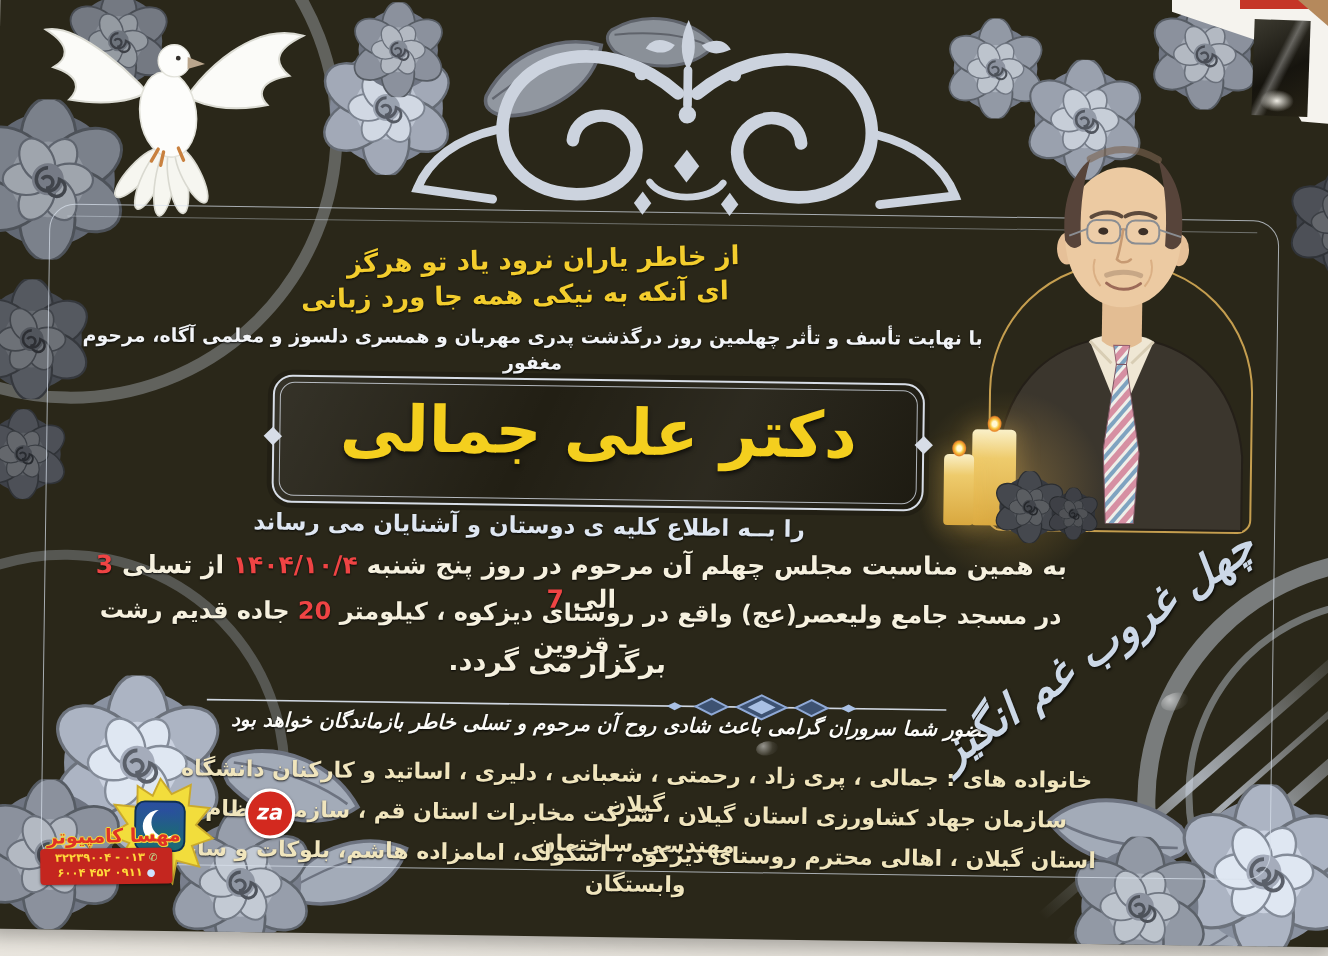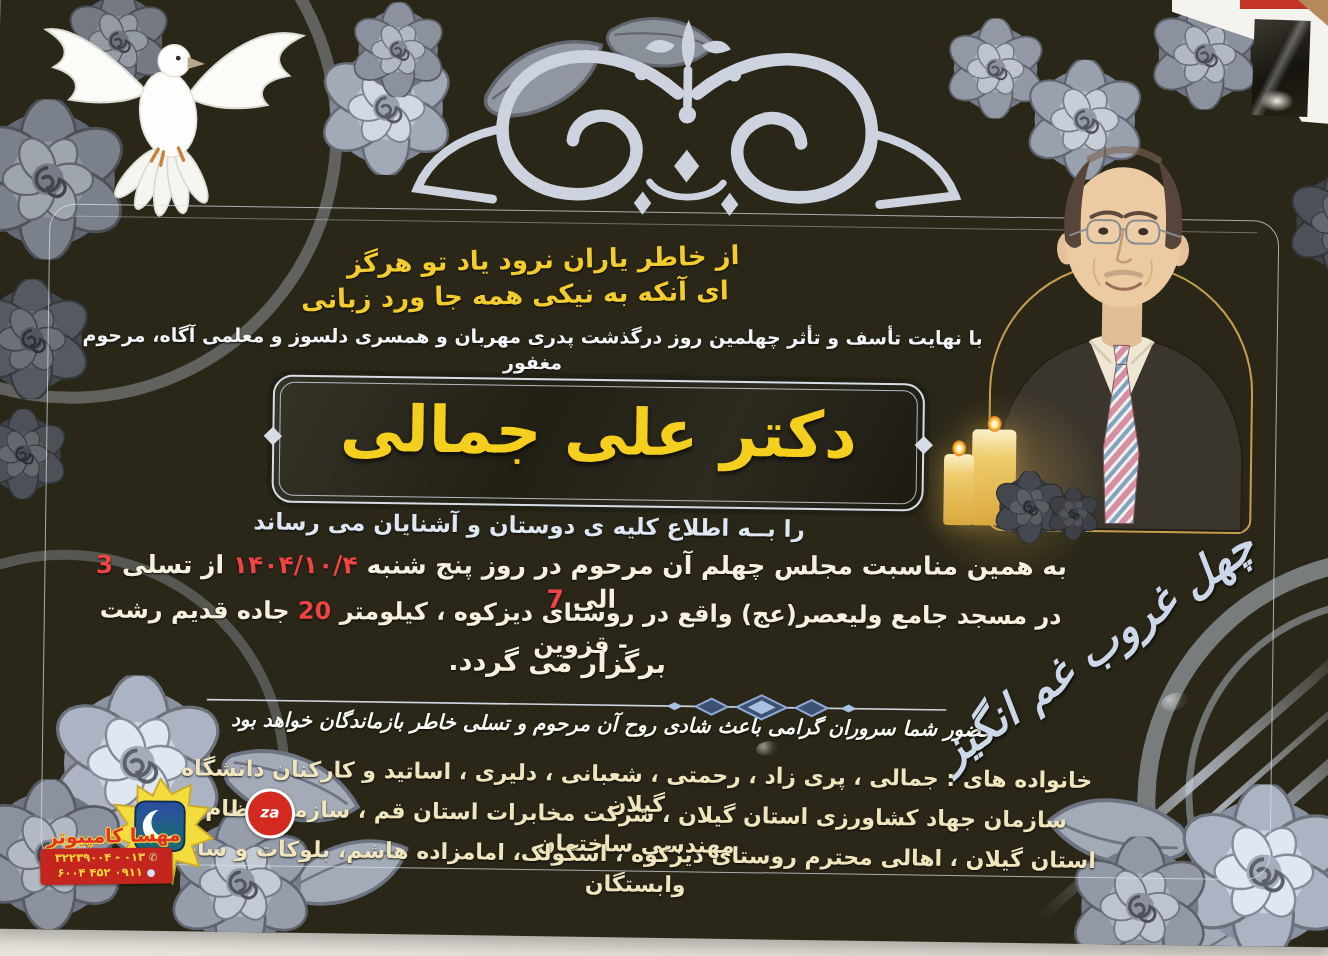--- a/index.html
+++ b/index.html
@@ -56,21 +56,21 @@
   .portrait{left:998px;top:106px;width:256px;height:430px;}
   .glow{left:920px;top:398px;width:190px;height:190px;border-radius:50%;
         background:radial-gradient(closest-side,rgba(252,196,84,.28),rgba(252,196,84,0));}
   .candle{background:linear-gradient(180deg,#faf0c8,#eecb6c 30%,#d9a83f);
           border-radius:5px 5px 4px 4px;box-shadow:0 0 20px 5px rgba(250,200,90,.2);}
   .candle::before{content:"";position:absolute;left:50%;top:-24px;width:15px;height:27px;transform:translateX(-50%);
      background:radial-gradient(closest-side at 50% 68%,#fff8d2 0 30%,#f8c63f 58%,#e8862a 84%,rgba(232,134,42,0));
      border-radius:50% 50% 50% 50% / 62% 62% 38% 38%;}
   
   .za{left:256px;top:806px;width:44px;height:44px;border-radius:50%;background:#d3291f;border:3px solid #fff;
-      color:#fff;font-weight:800;font-style:italic;font-size:15px;text-align:center;line-height:42px;
+      color:#fff;font-weight:800;font-style:italic;font-size:21px;text-align:center;line-height:42px;
       box-shadow:0 1px 3px rgba(0,0,0,.5);}
   .brand{left:50px;top:844px;width:150px;text-align:center;direction:rtl;font-size:19px;font-weight:800;color:#e03226;
      transform:rotate(-2deg);
      text-shadow:1px 0 0 #f5d93a,-1px 0 0 #f5d93a,0 1px 0 #f5d93a,0 -1px 0 #f5d93a,1px 1px 0 #f5d93a;}
   .phonebox{left:52px;top:868px;width:132px;height:36px;background:#c4261f;border-radius:4px;
      box-shadow:0 1px 3px rgba(0,0,0,.5);padding:2px 4px;box-sizing:border-box;transform:rotate(-1.5deg);}
   .phonerow{position:static;display:flex;direction:rtl;align-items:center;gap:4px;justify-content:center;
      color:#ffd83a;font-weight:bold;font-size:11.5px;line-height:15px;white-space:nowrap;}
   .phonerow .pic{position:static;font-size:10px;}
   

